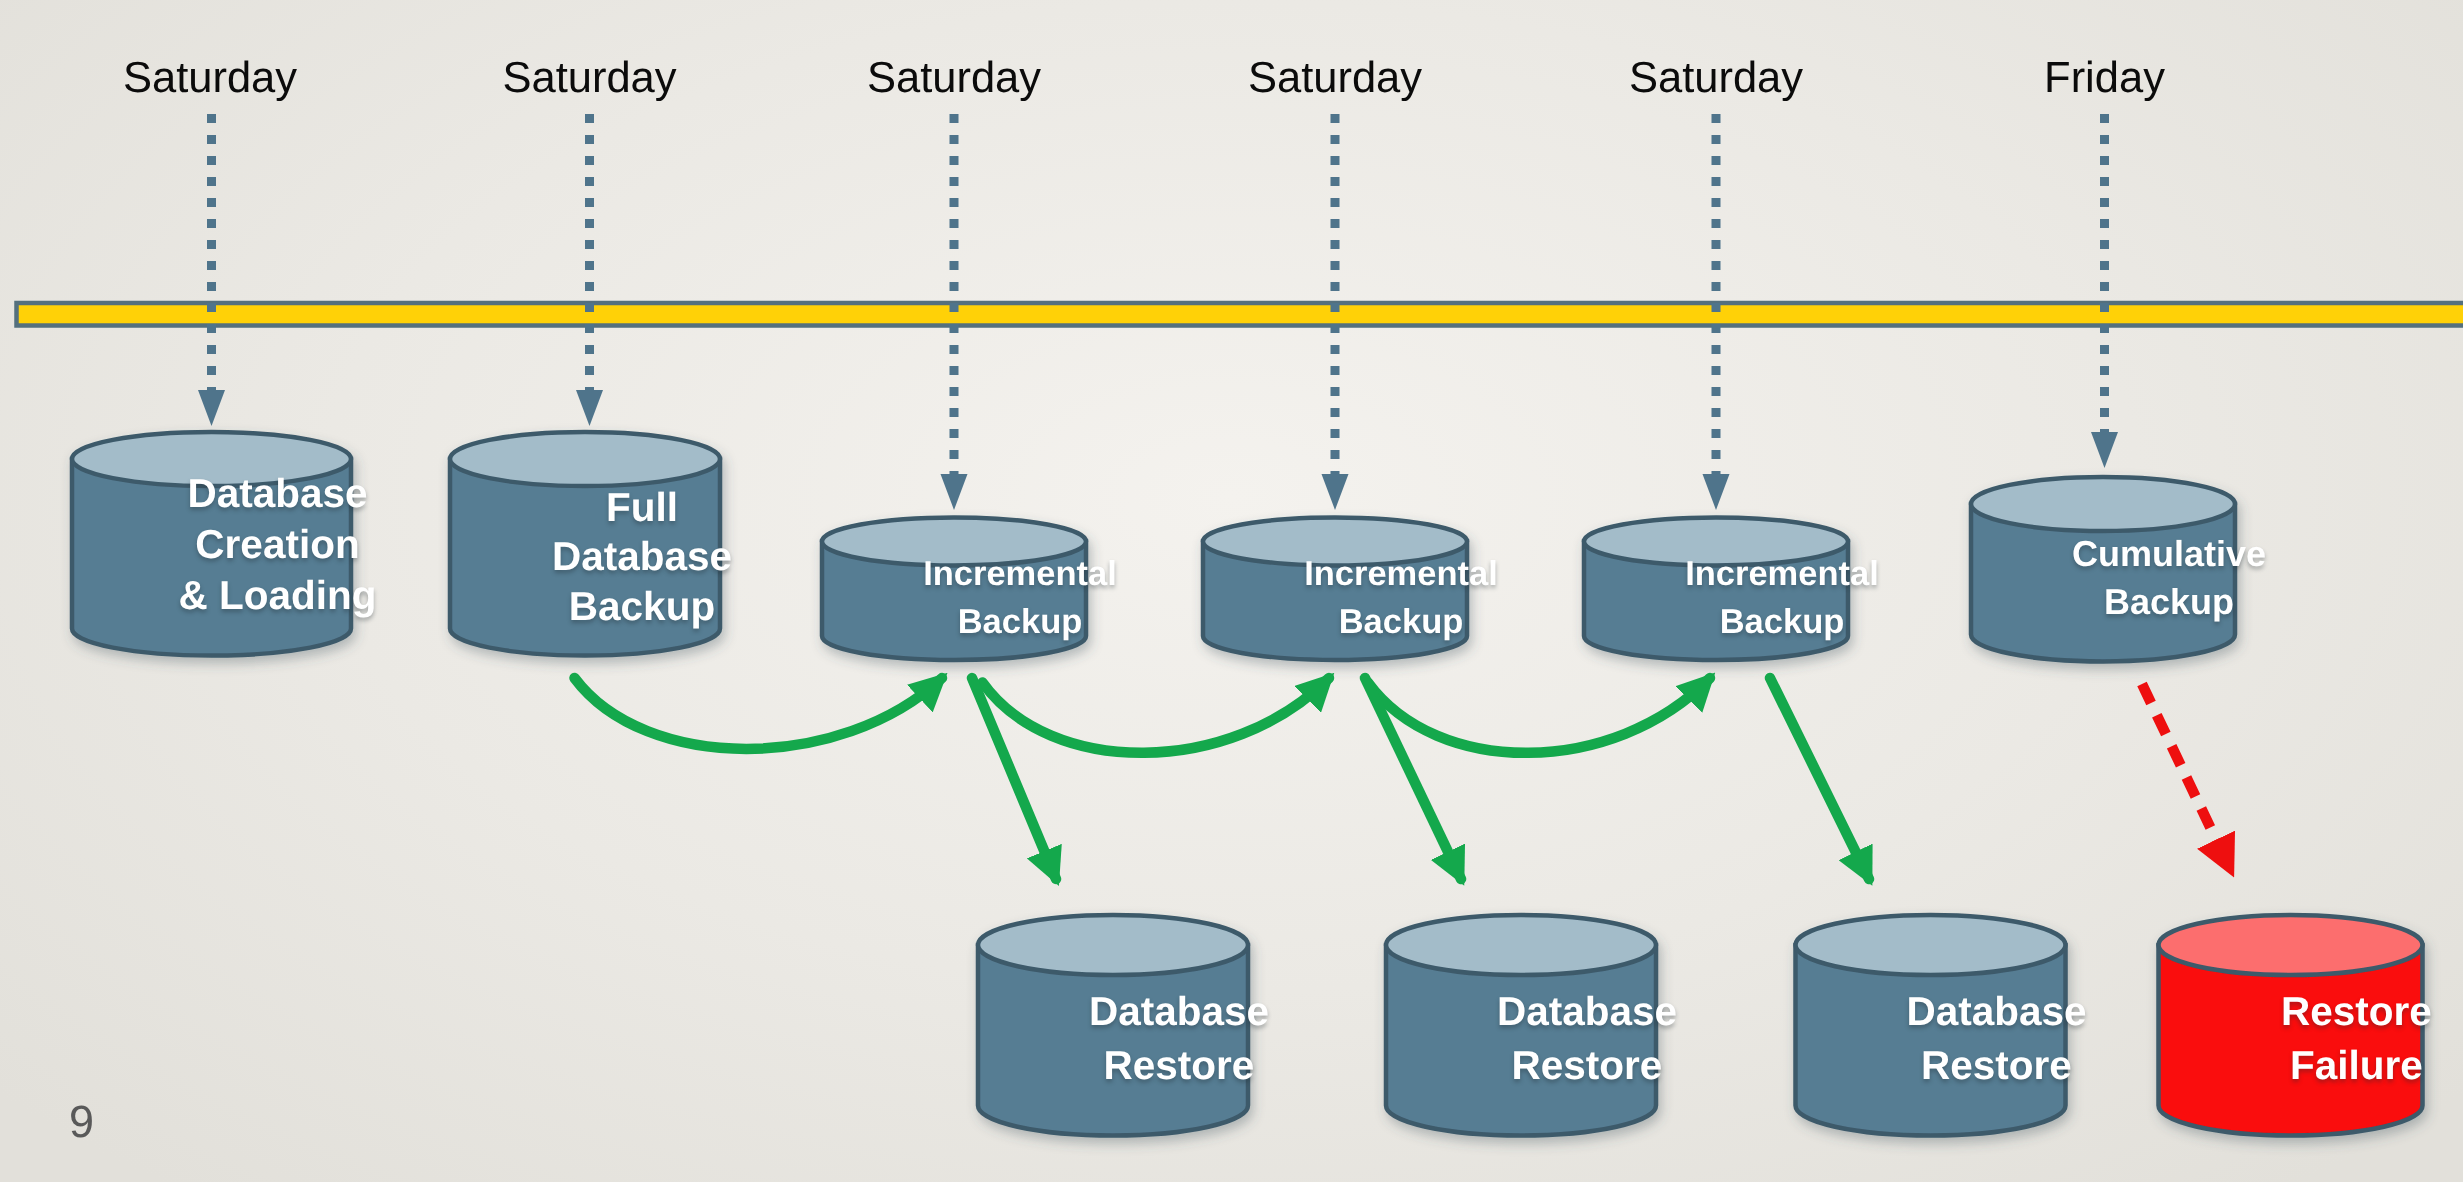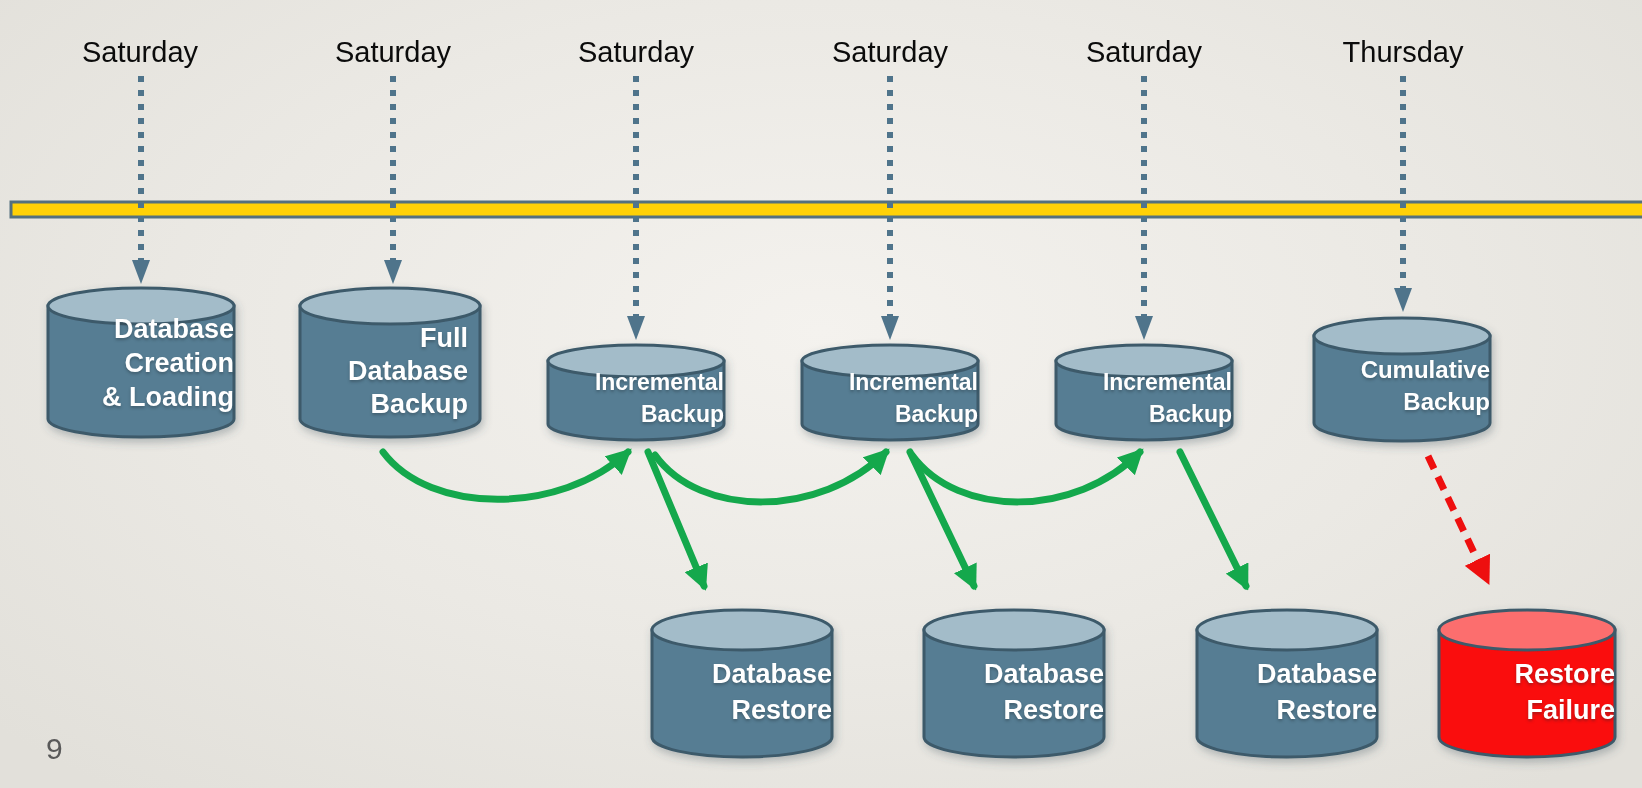--- a/index.html
+++ b/index.html
@@ -18,22 +18,22 @@
   .cyltop{fill:#A3BCC9;stroke:#3D5A6B;stroke-width:3;}
   .cylbody.fail{fill:#FA0A0A;}
   .cyltop.fail{fill:#FC6E6E;}
   .garrow{stroke:#14A84C;stroke-width:7;fill:none;stroke-linecap:round;}
   .rarrow{stroke:#EE0F0F;stroke-width:7;fill:none;stroke-dasharray:14 9;stroke-linecap:butt;}
   .day-label{
     position:absolute;top:36px;transform:translateX(-50%);
     font-size:29px;color:#0b0b0b;white-space:nowrap;
   }
   .cyl-label{
-    position:absolute;color:#ffffff;font-weight:bold;text-align:right;
-    white-space:pre-line;text-shadow:0 2px 3px rgba(30,40,45,.35);
+    position:absolute;color:#ffffff;font-weight:bold;text-align:center;
+    white-space:pre-line;text-shadow:0 2px 3px rgba(30,40,45,.35);margin-left:44px;
   }
   .page-num{position:absolute;left:46px;top:732px;font-size:30px;color:#595959;}
 </style>
 </head>
 <body>
 
 <div class="stage">
 
   <svg class="diagram" width="1642" height="788" viewBox="0 0 1642 788">
     <defs>
@@ -126,21 +126,21 @@
     <path class="garrow" d="M1180,452 L1246,586" marker-end="url(#mGreen)"></path>
 
     <path class="rarrow" d="M1428,456 L1487,580" marker-end="url(#mRed)"></path>
   </svg>
 
   <div class="day-label" style="left:140px">Saturday</div>
   <div class="day-label" style="left:393px">Saturday</div>
   <div class="day-label" style="left:636px">Saturday</div>
   <div class="day-label" style="left:890px">Saturday</div>
   <div class="day-label" style="left:1144px">Saturday</div>
-  <div class="day-label" style="left:1403px">Thursday</div>
+  <div class="day-label" style="left:1403px">Friday</div>
 
   <div class="cyl-label" style="left:48px;top:312px;width:186px;font-size:27px;line-height:34px">Database
 Creation
 &amp; Loading</div>
   <div class="cyl-label" style="left:300px;top:322px;width:168px;font-size:27px;line-height:33px">Full
 Database
 Backup</div>
   <div class="cyl-label" style="left:548px;top:366px;width:176px;font-size:23px;line-height:32px">Incremental
 Backup</div>
   <div class="cyl-label" style="left:802px;top:366px;width:176px;font-size:23px;line-height:32px">Incremental

